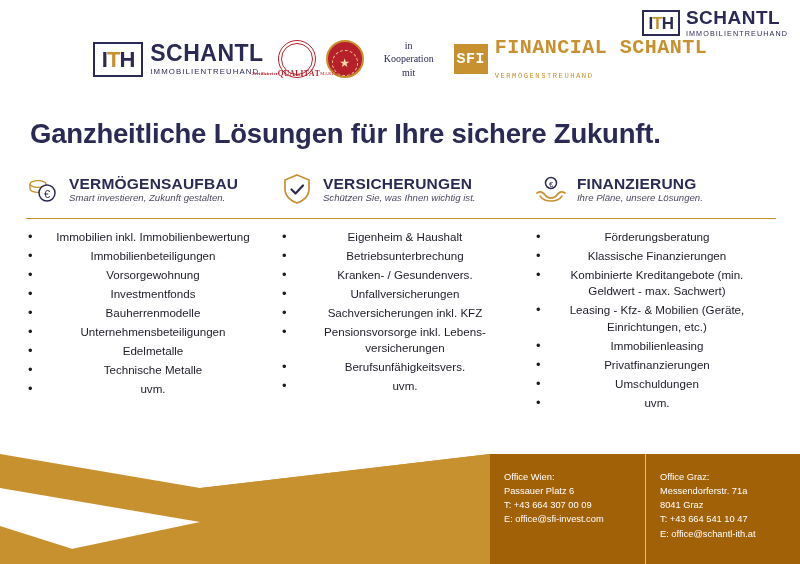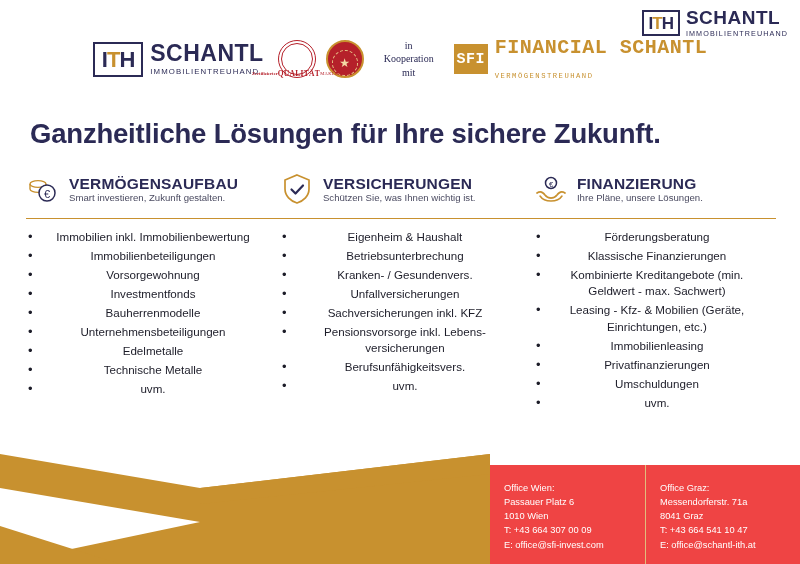--- a/index.html
+++ b/index.html
@@ -121,20 +121,21 @@
   .col-title {
     color: #2b2a55;
     font-size: 15.5px;
     font-weight: 700;
     letter-spacing: .2px;
     line-height: 1.1;
   }
   .col-sub {
     color: #4a4a60;
     font-size: 9.6px;
+    font-style: italic;
     margin-top: 0;
   }
   .divider {
     border: none;
     border-top: 1px solid #c8912f;
     margin: 12px 24px 0 26px;
   }
   .lists {
     display: flex;
     margin: 10px 24px 0 26px;
@@ -162,22 +163,22 @@
   
   .footer {
     position: absolute;
     left: 0; bottom: 0;
     width: 800px; height: 110px;
   }
   .footer-bg { position: absolute; inset: 0; }
   .footer-right {
     position: absolute;
     right: 0; bottom: 0;
-    width: 310px; height: 99px;
-    background: #ef4444;
+    width: 310px; height: 110px;
+    background: #a16207;
     display: flex;
   }
   .office {
     color: #fff;
     font-size: 9.3px;
     line-height: 1.52;
     padding: 16px 0 0 14px;
     width: 50%;
   }
   .office.right { border-left: 1px solid #e0bd7b; }
@@ -349,21 +350,20 @@
       <polygon points="0,0 200,34 490,0 490,110 0,110" fill="#c8912f"></polygon>
       <polygon points="0,34 200,68 0,110" fill="#ffffff"></polygon>
       <polygon points="0,72 120,110 0,110" fill="#c8912f"></polygon>
       <polygon points="200,34 490,0 490,20 200,50" fill="#c8912f"></polygon>
     </svg>
 
     <div class="footer-right">
       <div class="office">
         <div class="ttl">Office Wien:</div>
         <div>Passauer Platz 6</div>
-        <div>1010 Wien</div>
         <div>T: +43 664 307 00 09</div>
         <div>E: office@sfi-invest.com</div>
       </div>
       <div class="office right">
         <div class="ttl">Office Graz:</div>
         <div>Messendorferstr. 71a</div>
         <div>8041 Graz</div>
         <div>T: +43 664 541 10 47</div>
         <div>E: office@schantl-ith.at</div>
       </div>

